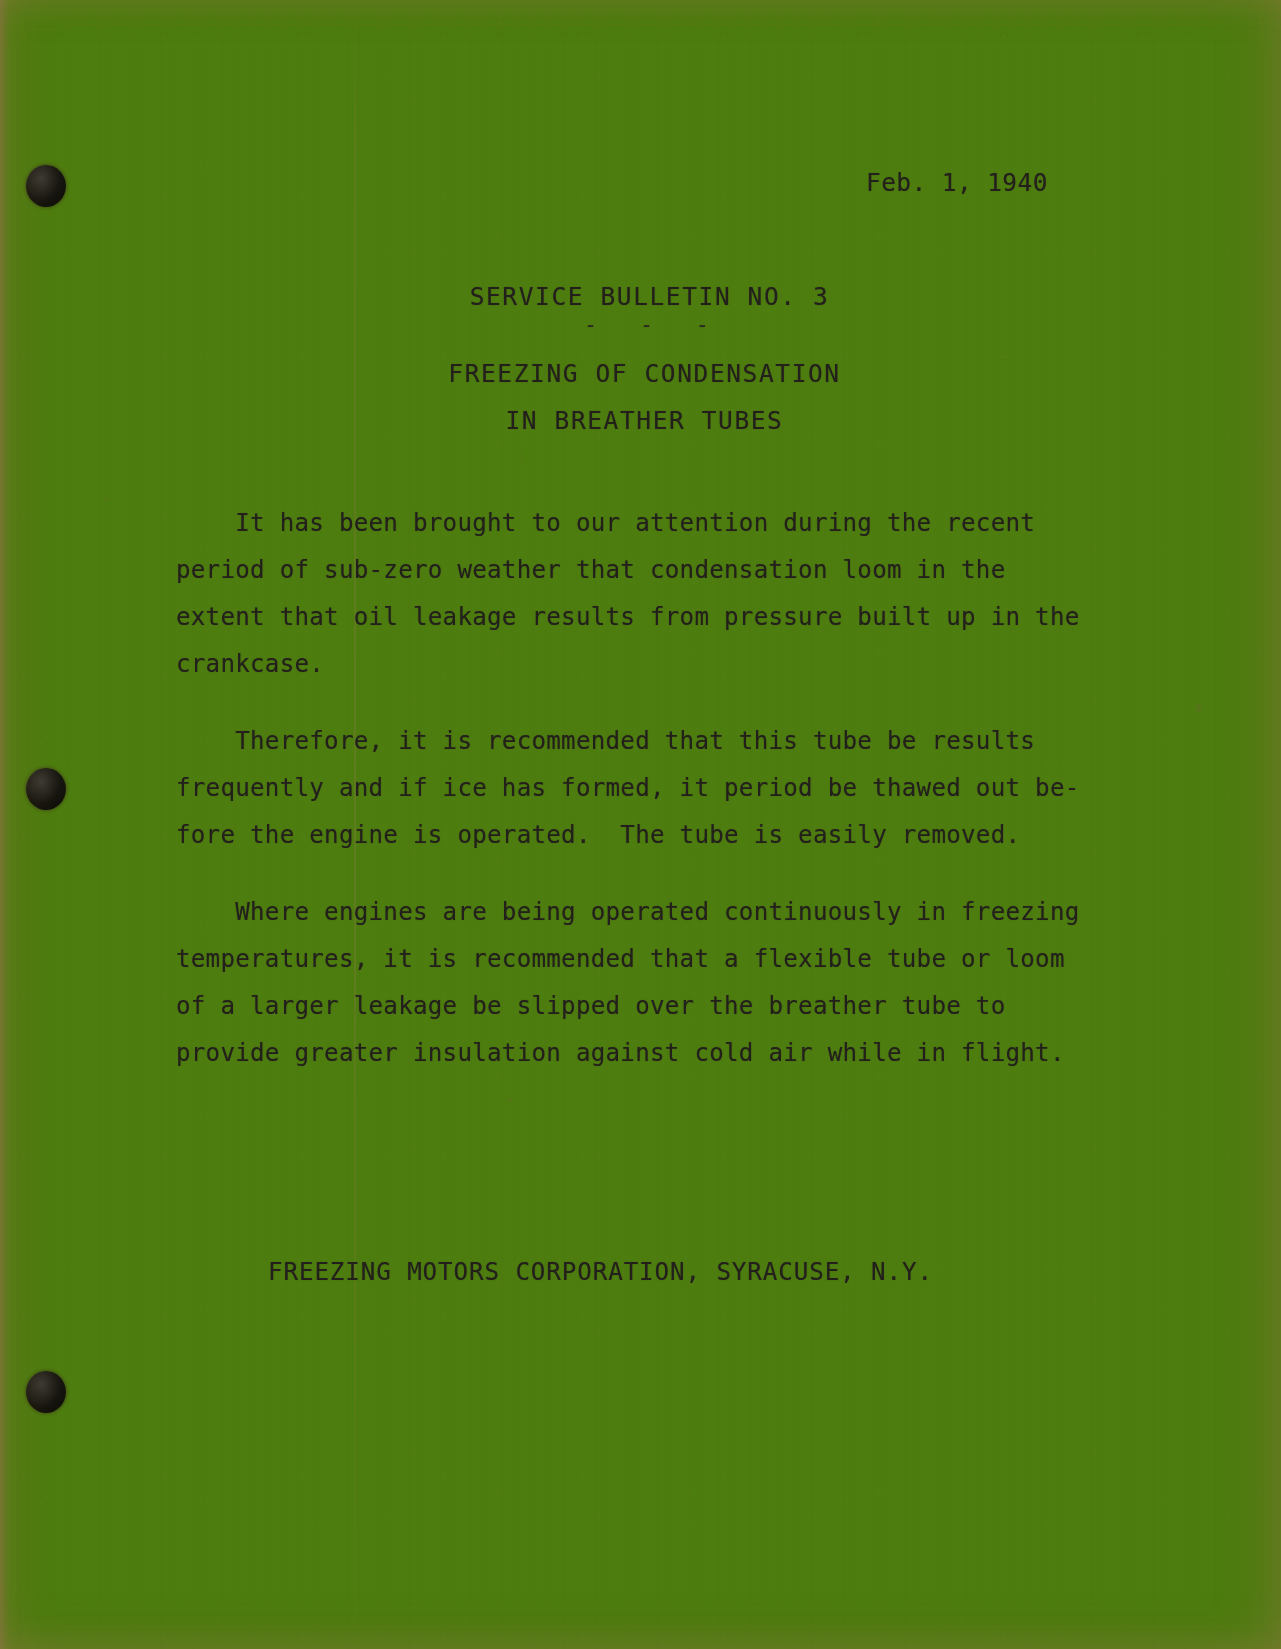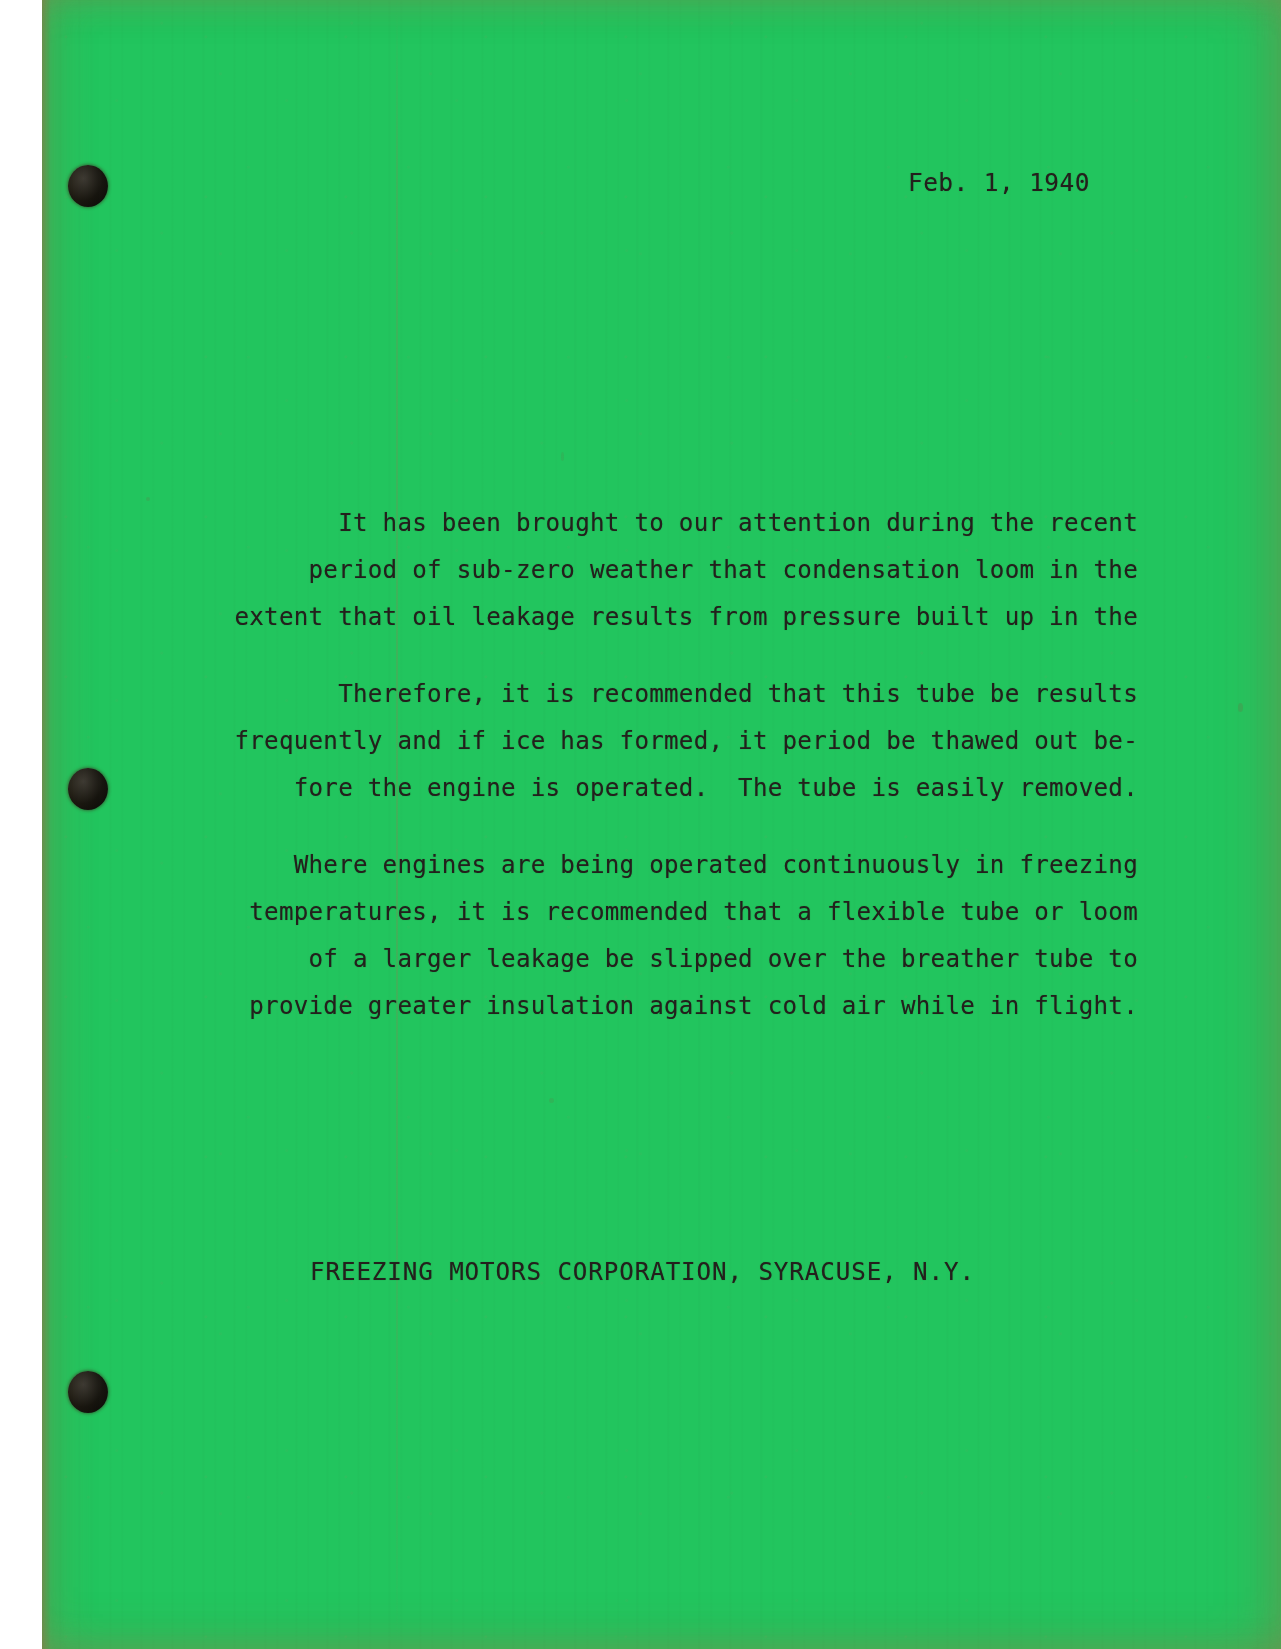--- a/index.html
+++ b/index.html
@@ -22,22 +22,21 @@
     background:
       radial-gradient(ellipse 60% 45% at 78% 10%, rgba(214,186,140,0.30) 0%, rgba(214,186,140,0.0) 70%),
       radial-gradient(ellipse 40% 30% at 96% 50%, rgba(206,176,128,0.32) 0%, rgba(206,176,128,0.0) 72%),
       radial-gradient(ellipse 45% 28% at 4% 96%, rgba(208,180,134,0.26) 0%, rgba(208,180,134,0.0) 72%),
       radial-gradient(ellipse 50% 34% at 12% 6%, rgba(212,184,138,0.22) 0%, rgba(212,184,138,0.0) 75%),
       linear-gradient(90deg,
         #ece2c6 0px, #f6eed7 26px, #f3ead0 52px, #fbf5e2 96px,
         #f7f0d9 150px, #fcf7e6 230px, #f8f1dc 300px, #fdf8e8 420px,
         #f9f3df 520px, #fdf9eb 660px, #faf4e2 800px, #fdf8e9 950px,
         #f8f1da 1080px, #f3ebd0 1180px, #ead f0 1240px, #e6dcc0 1281px);
-    background-color: #22c55e;
-    margin-left: 42px;
+    background-color: #4d7c0f;
   }
   
   #streaks {
     position: absolute;
     inset: 0;
     pointer-events: none;
     background-image: repeating-linear-gradient(
       90deg,
       rgba(176,150,104,0.00) 0px,
       rgba(176,150,104,0.00) 5px,
@@ -148,21 +147,21 @@
     padding-left: 8px;
   }
   #subject-line-2 {
     font-size: 24.5px;
     letter-spacing: 1.6px;
     margin-top: 18px;
     padding-left: 8px;
   }
 
   #body { position: absolute; left: 176px; top: 500px; width: 920px; }
-  .para { margin: 0 0 30px 0; text-align: right; }
+  .para { margin: 0 0 30px 0; }
   .body-line {
     font-size: 24.2px;
     line-height: 47px;
     color: #23201c;
     font-family: "DejaVu Sans Mono", monospace;
     white-space: pre;
     letter-spacing: 0.25px;
     text-shadow: 0 0 1px rgba(35,32,28,0.38);
   }
 
@@ -189,26 +188,33 @@
   <div class="punch-hole" style="left:26px; top:768px;"></div>
   <div class="punch-hole" style="left:26px; top:1371px;"></div>
 
   <div class="speck" style="left:1196px; top:703px; width:5px; height:9px; opacity:.5;"></div>
   <div class="speck" style="left:104px; top:497px; width:4px; height:4px; opacity:.4;"></div>
   <div class="speck" style="left:507px; top:1098px; width:5px; height:5px; opacity:.35;"></div>
   <div class="speck" style="left:519px; top:452px; width:3px; height:9px; opacity:.3;"></div>
 
   <div class="txt" id="date-line">Feb. 1, 1940</div>
 
+  <div id="title-block">
+    <div class="title-line" id="bulletin-no">SERVICE BULLETIN NO. 3</div>
+    <div class="title-line" id="title-rule">-  -  -</div>
+    <div class="title-line" id="subject-line-1">FREEZING OF CONDENSATION</div>
+    <div class="title-line" id="subject-line-2">IN BREATHER TUBES</div>
+  </div>
 
   <div id="body">
       <div class="para">
         <div class="body-line">    It has been brought to our attention during the recent</div>
         <div class="body-line">period of sub-zero weather that condensation loom in the</div>
         <div class="body-line">extent that oil leakage results from pressure built up in the</div>
+        <div class="body-line">crankcase.</div>
       </div>
       <div class="para">
         <div class="body-line">    Therefore, it is recommended that this tube be results</div>
         <div class="body-line">frequently and if ice has formed, it period be thawed out be-</div>
         <div class="body-line">fore the engine is operated.  The tube is easily removed.</div>
       </div>
       <div class="para">
         <div class="body-line">    Where engines are being operated continuously in freezing</div>
         <div class="body-line">temperatures, it is recommended that a flexible tube or loom</div>
         <div class="body-line">of a larger leakage be slipped over the breather tube to</div>

